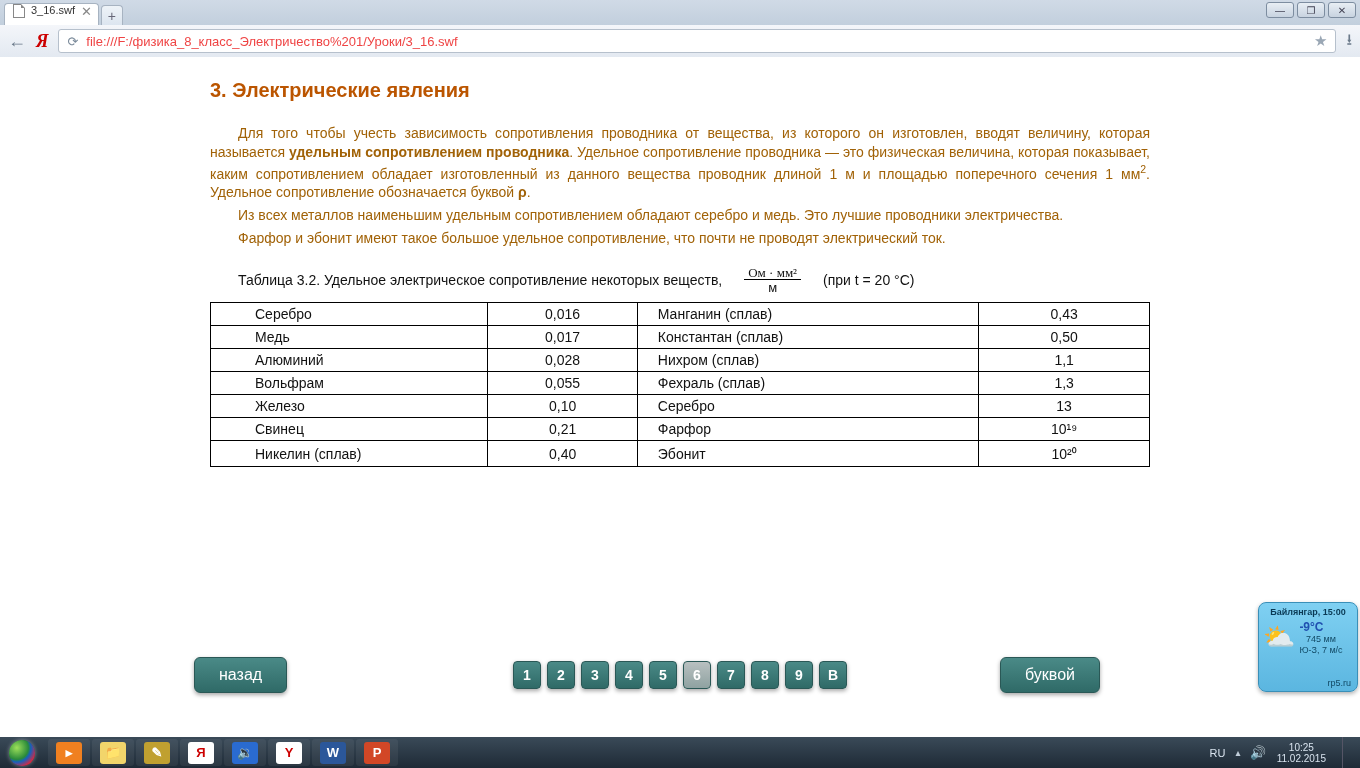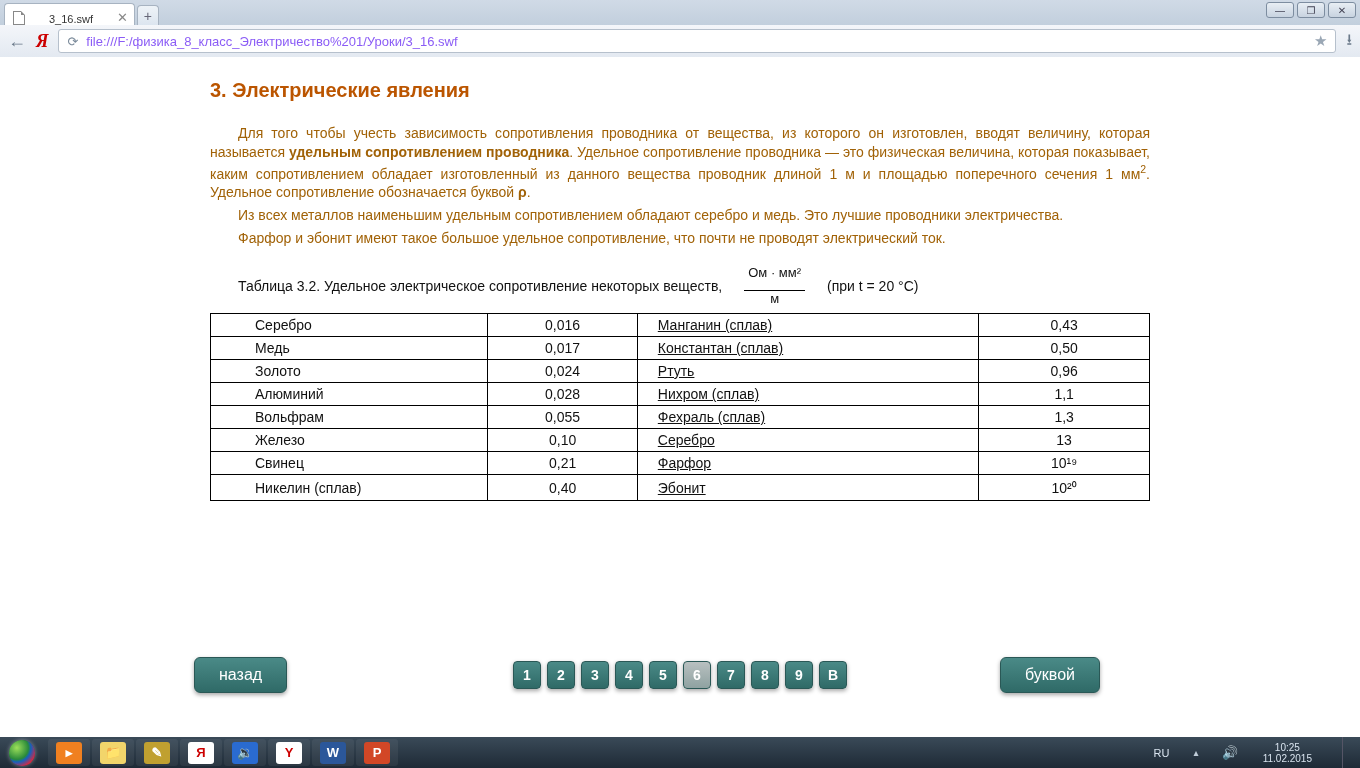--- a/index.html
+++ b/index.html
@@ -24,23 +24,23 @@
   padding-left: 4px;
   background: linear-gradient(#d0dae6, #c2cfdd);
 }
 .tab {
   background: #fff;
   border: 1px solid #a7b3c1;
   border-bottom: none;
   border-radius: 4px 4px 0 0;
   height: 22px;
   display: flex;
-  align-items: flex-end;
+  align-items: flex-start;
   padding: 0 6px 0 8px;
-  gap: 24px;
+  gap: 6px;
   font-size: 11px;
   color: #333;
   margin-right: 2px;
 }
 .tab .file-icon {
   width: 12px; height: 14px;
   border: 1px solid #888; position: relative;
 }
 .tab .file-icon::after {
   content:''; position:absolute; right:-1px; top:-1px;
@@ -80,21 +80,21 @@
 }
 .ya-logo {
   font-family: Georgia, serif; font-size:18px; color:#c00; font-style:italic; font-weight:bold;
 }
 .addr-bar {
   flex:1; height:24px;
   border:1px solid #b6c0cc; background:#fff; border-radius:3px;
   display:flex; align-items:center; padding:0 8px; gap:8px;
 }
 .reload-icon { color:#7a8a9a; font-size:13px; }
-.url-text { color:#8b5cf6; font-size:13px; flex:1; white-space:nowrap; overflow:hidden; }
+.url-text { color:#ef4444; font-size:13px; flex:1; white-space:nowrap; overflow:hidden; }
 .star-icon { color:#9aa7b5; font-size:15px; cursor:pointer; }
 .download-icon { color:#6b7a8a; font-size:16px; cursor:pointer; }
 
 
 .content {
   position:absolute; top:57px; left:0; right:0; bottom:31px;
   background:#fff;
   overflow:hidden;
 }
 .doc {
@@ -113,32 +113,32 @@
 .para b { font-weight:bold; }
 sup { font-size:0.75em; vertical-align:super; }
 
 .table-caption {
   font-size:14px; color:#111; margin-top:18px; margin-left:28px;
   display:flex; align-items:center; gap:22px; flex-wrap:wrap;
 }
 .frac {
   display:inline-flex; flex-direction:column; align-items:center; font-size:13px; line-height:1; vertical-align:middle;
 }
-.frac .num { border-bottom:1px solid #000; padding:0 4px 11px; }
+.frac .num { border-bottom:1px solid #000; padding:0 4px 0;font-family:Liberation Serif, serif; }
 .frac .den { padding-top:1px; }
 
 table.data {
   width:100%; border-collapse:collapse; margin-top:8px;
 }
 table.data td {
   border:1px solid #000; padding:3px 8px; font-size:14px; color:#111;margin-left:6px;
 }
 table.data td:nth-child(1){ width:26%; padding-left:44px; }
 table.data td:nth-child(2){ width:14%; text-align:center; }
-table.data td:nth-child(3){ width:32%; padding-left:20px;text-decoration:underline; }
+table.data td:nth-child(3){ width:32%; padding-left:20px; }
 table.data td:nth-child(4){ width:16%; text-align:center; }
 
 
 .pager {
   position:absolute; bottom:48px; left:0; right:0;
   display:flex; align-items:center; justify-content:center;
 }
 .navbtn {
   height:36px; padding:0 24px; color:#fff; font-size:16px;
   background: linear-gradient(#4a8a87,#2f6a67);
@@ -190,21 +190,21 @@
   background: radial-gradient(circle at 30% 30%, #9de05a, #2a8a3a 45%, #1560bd 55%, #e23 80%, #fc3);
   box-shadow:0 0 4px rgba(255,255,255,0.4);
 }
 .task-icons{ display:flex; gap:2px; padding-left:4px;}
 .task-icon{
   width:42px; height:27px; border:1px solid transparent; border-radius:3px;
   display:flex; align-items:center; justify-content:center; font-size:16px; cursor:pointer;
   background: rgba(255,255,255,0.06);
 }
 .tray{
-  margin-left:auto; display:flex; align-items:center; gap:24px; padding-right:8px; color:#d8e3ee; font-size:10px;
+  margin-left:auto; display:flex; align-items:center; gap:10px; padding-right:8px; color:#d8e3ee; font-size:10px;
 }
 .tray .lang{ font-size:11px; }
 .tray .chev{ font-size:10px; color:#c0cdd9; cursor:pointer;}
 .tray .spk{ font-size:13px; cursor:pointer;}
 .tray .clock{ text-align:center; line-height:1.1;}
 .showdesk{ width:10px; height:31px; border-left:1px solid #556; margin-left:6px; cursor:pointer;}
 
 
 .appicon{ width:26px;height:22px;border-radius:3px;display:flex;align-items:center;justify-content:center;font-weight:bold;font-size:13px;color:#fff;}
 </style>
@@ -262,26 +262,20 @@
             <td>Серебро</td>
             <td>0,016</td>
             <td>Манганин (сплав)</td>
             <td>0,43</td>
           </tr>
           <tr>
             <td>Медь</td>
             <td>0,017</td>
             <td>Константан (сплав)</td>
             <td>0,50</td>
-          </tr>
-          <tr>
-            <td>Золото</td>
-            <td>0,024</td>
-            <td>Ртуть</td>
-            <td>0,96</td>
           </tr>
           <tr>
             <td>Алюминий</td>
             <td>0,028</td>
             <td>Нихром (сплав)</td>
             <td>1,1</td>
           </tr>
           <tr>
             <td>Вольфрам</td>
             <td>0,055</td>
@@ -320,20 +314,32 @@
         <button class="pagebtn">5</button>
         <button class="pagebtn active">6</button>
         <button class="pagebtn">7</button>
         <button class="pagebtn">8</button>
         <button class="pagebtn">9</button>
         <button class="pagebtn">В</button>
       </div>
     <button class="navbtn fwd">буквой</button>
   </div>
 
+  <div class="weather">
+    <div class="loc">Байлянгар, 15:00</div>
+    <div class="row">
+      <span class="sun">⛅</span>
+      <div>
+        <div class="temp">-9°C</div>
+        <div class="meta">745 мм</div>
+        <div class="meta">Ю-З, 7 м/с</div>
+      </div>
+    </div>
+    <div class="site">rp5.ru</div>
+  </div>
 </div>
 
 <div class="taskbar">
   <div class="start">
       <div class="orb"></div>
     </div>
   <div class="task-icons" id="task-icons">
       <div class="task-icon">
         <div class="appicon" style="background: rgb(240, 128, 32);">▸</div>
       </div>

